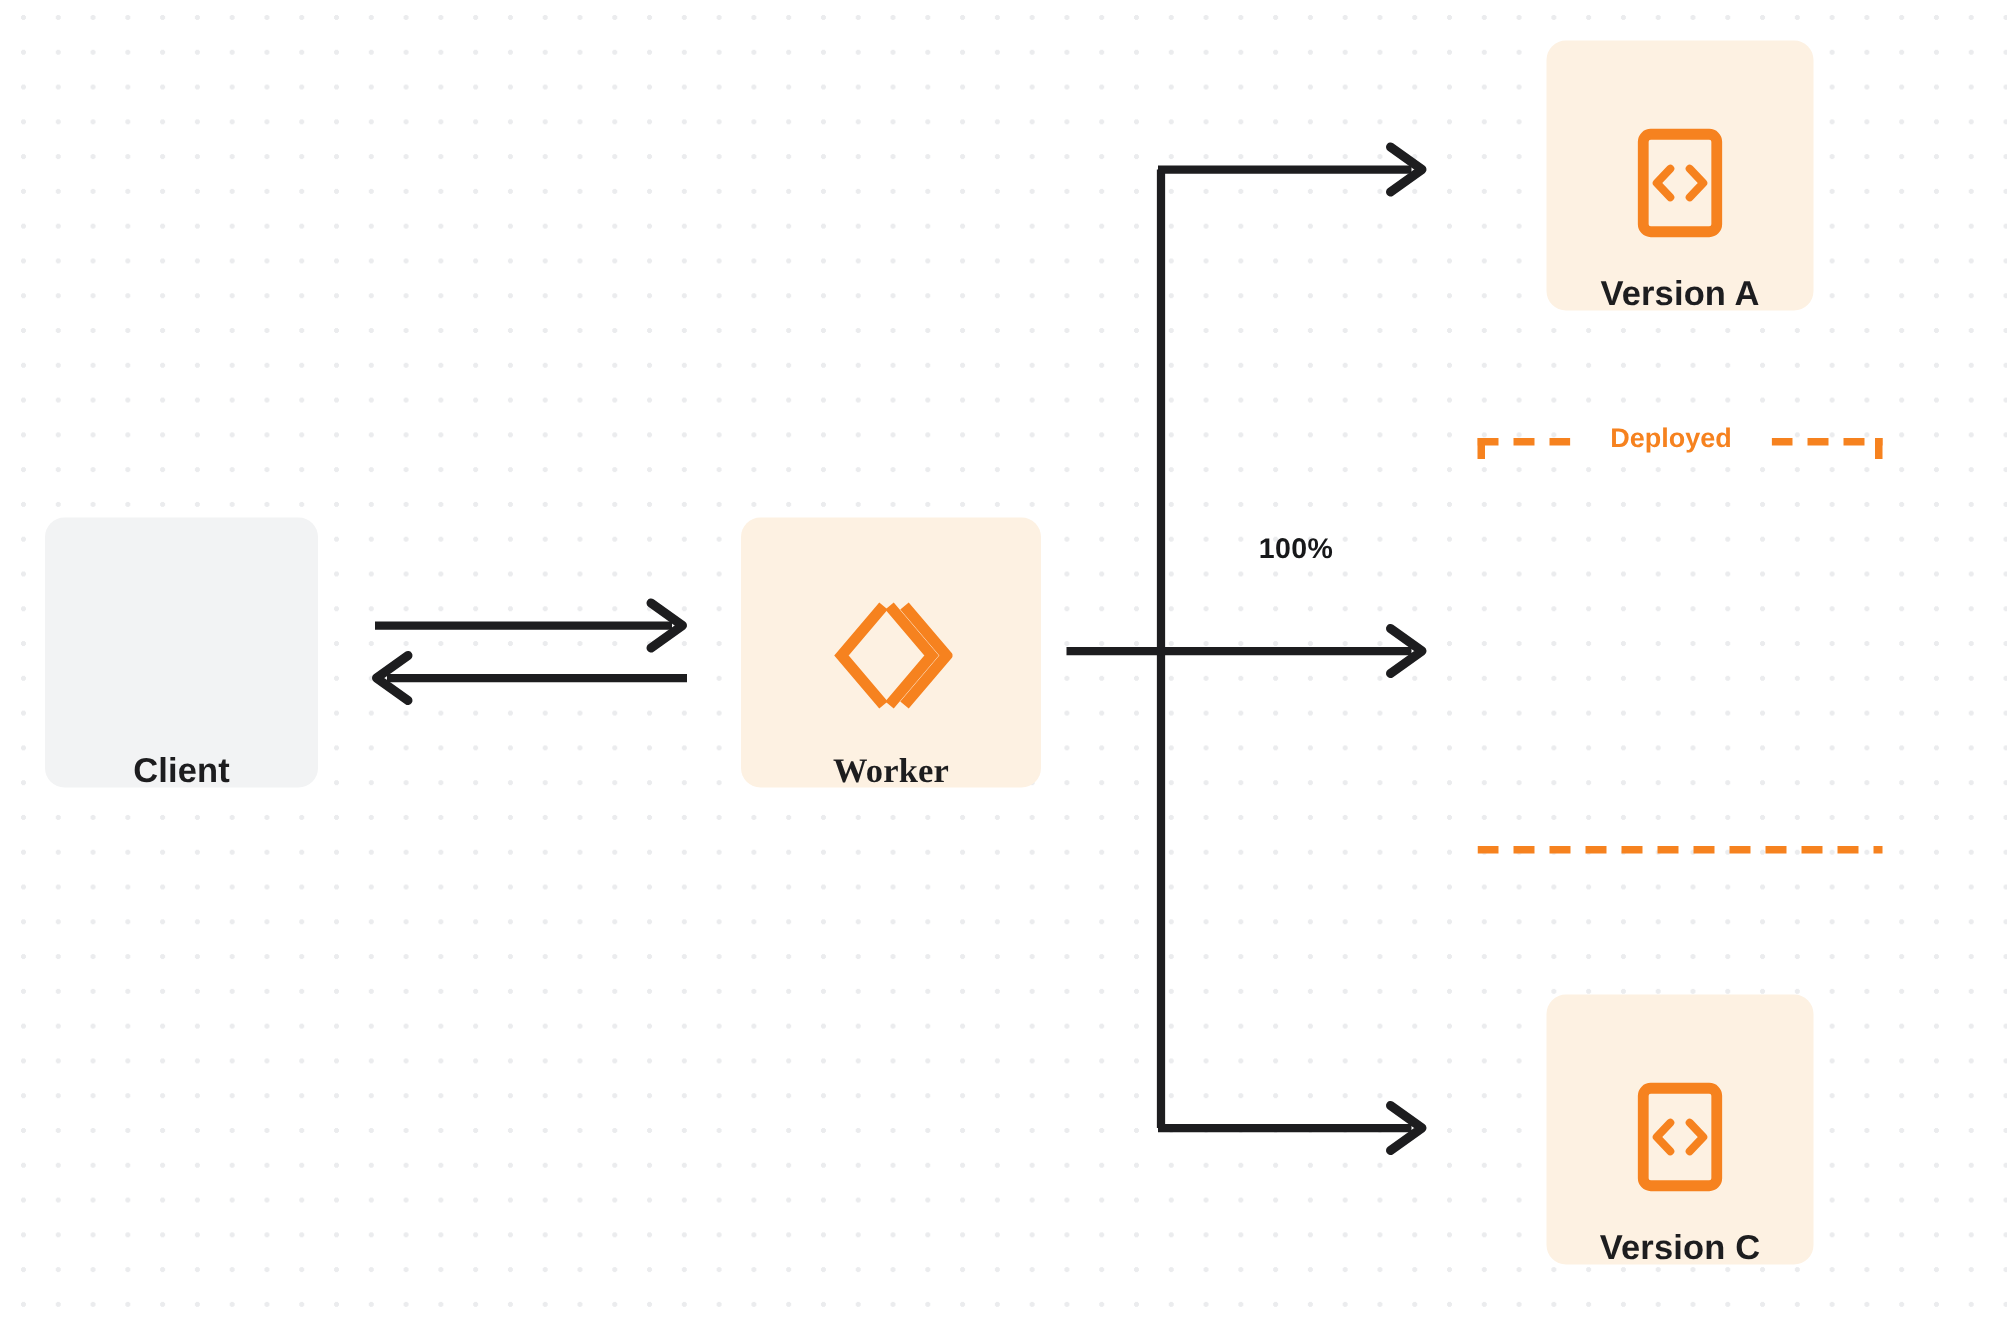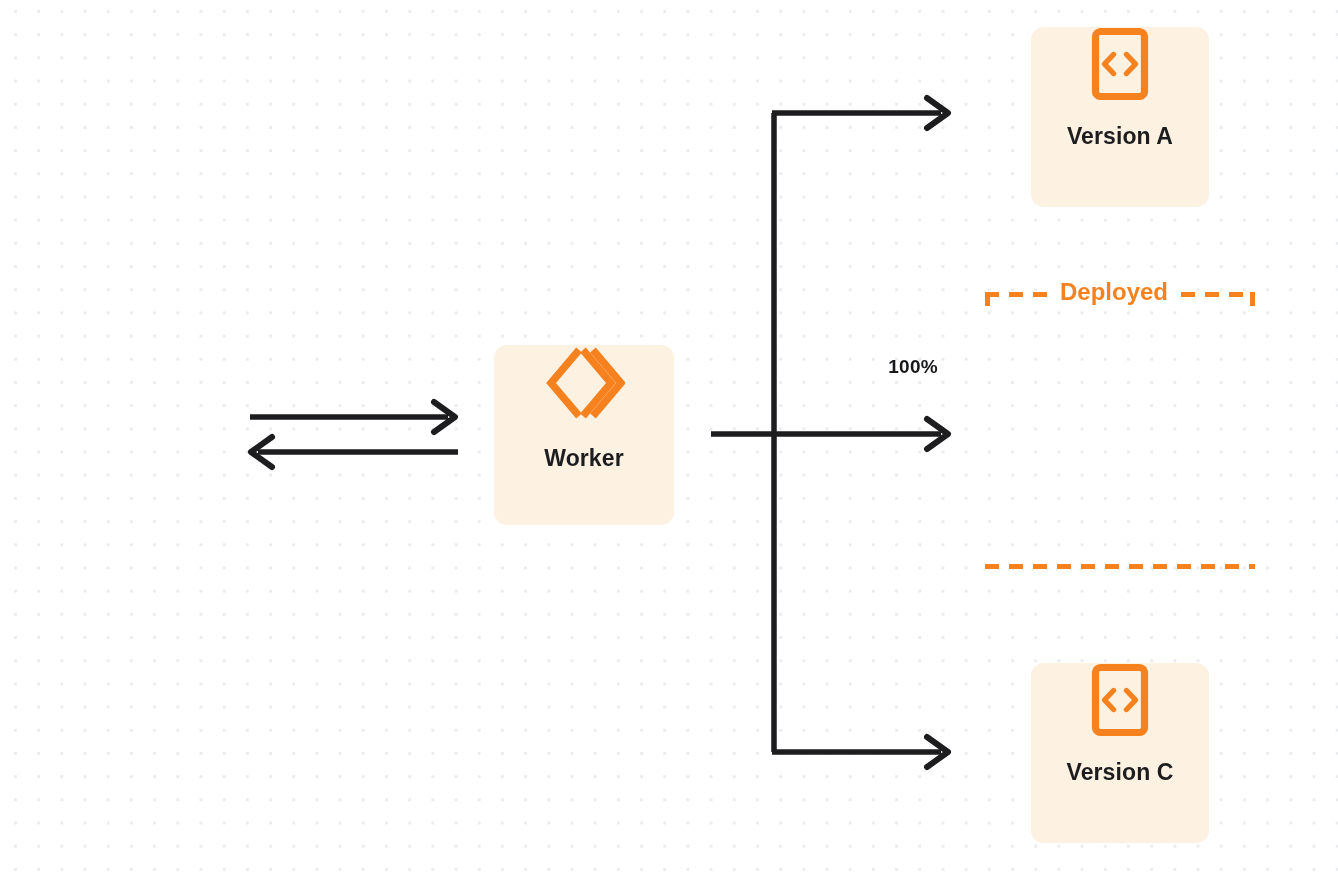--- a/index.html
+++ b/index.html
@@ -23,21 +23,21 @@
     overflow: hidden;
   }
 
   .node {
     position: absolute;
     box-sizing: border-box;
     border-radius: 13px;
     display: flex;
     flex-direction: column;
     align-items: center;
-    justify-content: flex-start;
+    justify-content: flex-end;
   }
 
   .node-label {
     font-size: 23px;
     font-weight: 700;
     color: #1d1d1f;
     letter-spacing: 0.1px;
     line-height: 1;
   }
 
@@ -47,23 +47,24 @@
     top: 345px;
     width: 182px;
     height: 180px;
     background: #f2f3f4;
   }
 
   
   #worker-node {
     left: 494px;
     top: 345px;
-    width: 180px;
+    width: 200px;
     height: 180px;
     background: #fdf1e2;
+    font-family: Liberation Serif, serif;
   }
   #worker-node .node-icon {
     margin-bottom: 22px;
   }
   #worker-node .node-label {
     margin-top: 0;
   }
 
   
   .version-node {
@@ -111,21 +112,21 @@
   #dash-bottom     { left: 0;     top: 272px; width: 270px; }
   #dash-left       { left: 0;     top: 0;    height: 277px; }
   #dash-right      { left: 265px; top: 0;    height: 277px; }
 
   #deployed-label {
     position: absolute;
     left: 62px;
     top: -17px;
     width: 134px;
     text-align: center;
-    font-size: 24px;
+    font-size: 18px;
     font-weight: 700;
     color: #f6821f;
     background: #ffffff;
     line-height: 34px;
   }
 
   
   #connectors {
     position: absolute;
     left: 0;
@@ -135,21 +136,21 @@
     z-index: 1;
     pointer-events: none;
   }
 
   
   #traffic-label {
     position: absolute;
     left: 790px;
     top: 350px;
     width: 148px;
-    text-align: right;
+    text-align: center;
     z-index: 4;
     pointer-events: none;
   }
   #traffic-label .traffic-line {
     display: block;
     font-size: 19px;
     font-weight: 700;
     color: #17181a;
     letter-spacing: 0.3px;
     line-height: 33px;
@@ -186,20 +187,23 @@
       </g>
 
       <g>
         <path d="M 772 752 L 941 752"></path>
         <path d="M 927 737 L 948 752 L 927 767" stroke-width="6" stroke-linecap="round" stroke-linejoin="round"></path>
       </g>
 
     </g>
   </svg>
 
+  <div id="client-node" class="node">
+    <span class="node-label">Client</span>
+  </div>
 
   <div id="worker-node" class="node">
     <span class="node-icon">
       <svg width="82" height="76" viewBox="0 0 82 76" aria-hidden="true">
         <g fill="none" stroke="#f6821f" stroke-width="7.4" stroke-linejoin="miter" stroke-linecap="butt">
 
           <path d="M 36 5 L 8 38 L 36 71"></path>
 
           <path d="M 40 5 L 68 38 L 40 71"></path>
 

